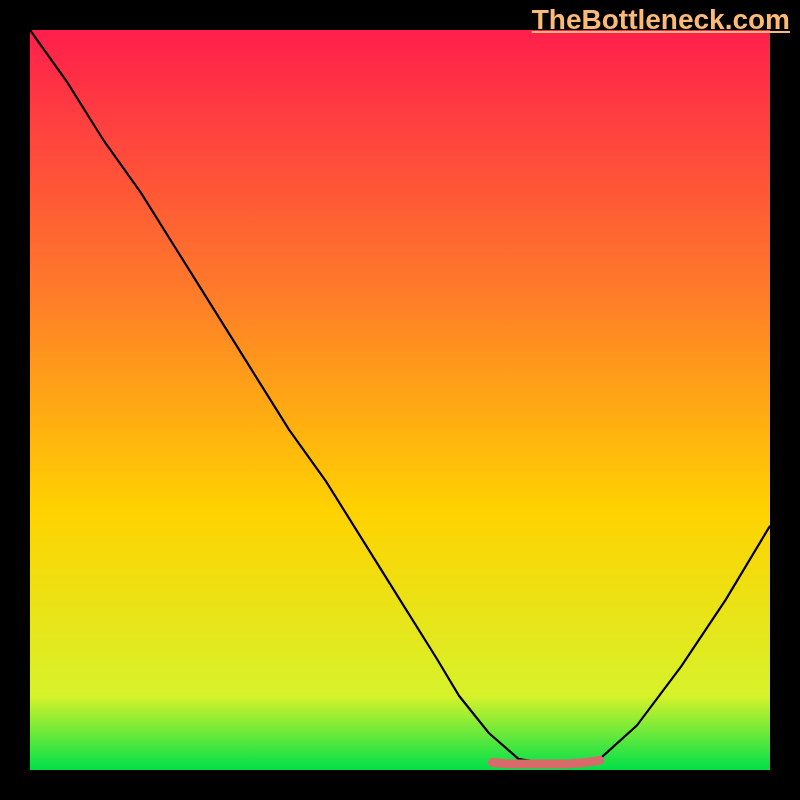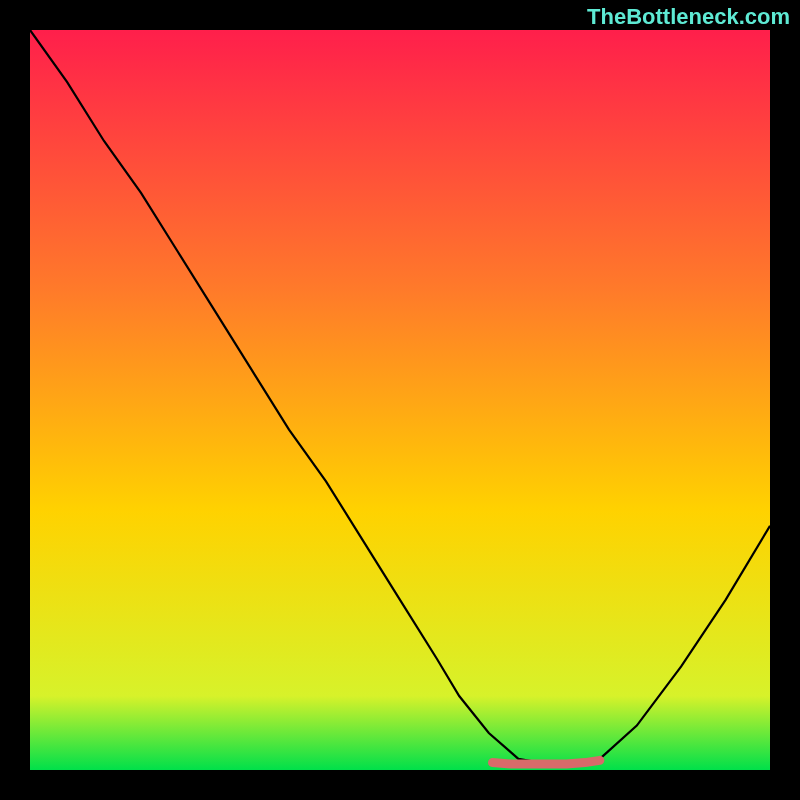--- a/index.html
+++ b/index.html
@@ -8,24 +8,25 @@
     width: 800px;
     height: 800px;
     background: #000;
     font-family: Arial, Helvetica, sans-serif;
     overflow: hidden;
   }
   .watermark {
     position: absolute;
     top: 4px;
     right: 10px;
-    color: #5eead4;
-    font-size: 22px;
+    color: #fdba74;
+    font-size: 28px;
     font-weight: bold;
     z-index: 10;
+    text-decoration: underline;
   }
   .plot-area {
     position: absolute;
     left: 30px;
     top: 30px;
     width: 740px;
     height: 740px;
   }
   .plot-area svg {
     display: block;

